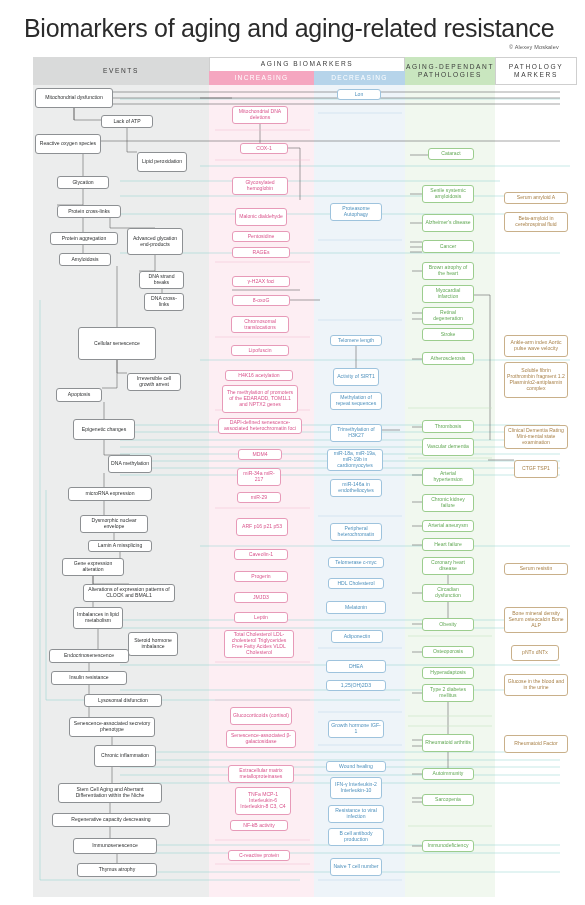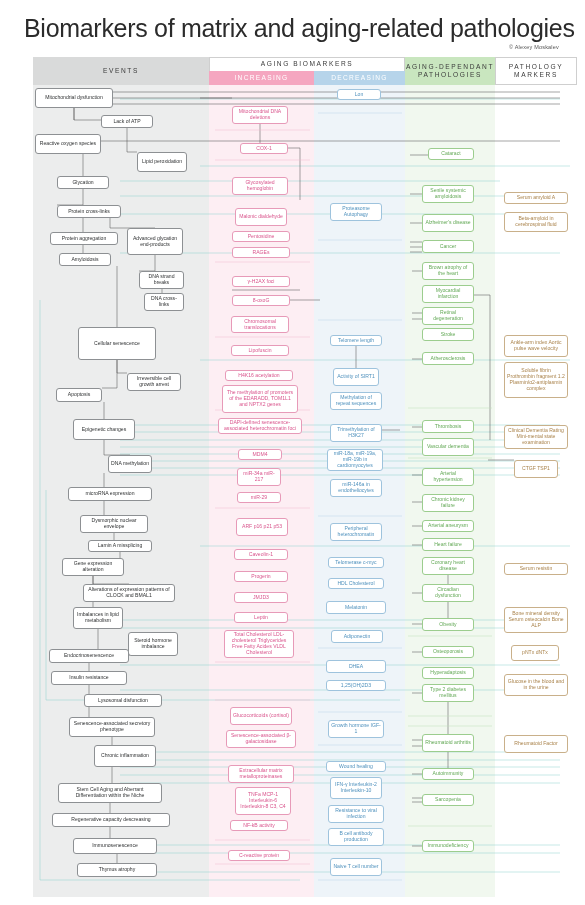--- a/index.html
+++ b/index.html
@@ -190,21 +190,21 @@
   <g class="w-green">
     <path d="M408 408 H492"></path>
       <path d="M408 458 H492"></path>
       <path d="M408 636 H492"></path>
     <path d="M408 716 H492"></path>
       <path d="M408 726 H492"></path>
       <path d="M408 826 H492"></path>
   </g>
 </svg>
 
-<div id="title">Biomarkers of matrix and aging-related pathologies</div>
+<div id="title">Biomarkers of aging and aging-related resistance</div>
 <div id="copyright">© Alexey Moskalev</div>
 
 <div class="hdr" id="hdr-events">EVENTS</div>
 <div class="hdr" id="hdr-aging-wrap">AGING BIOMARKERS</div>
 <div class="hdr" id="hdr-incr">INCREASING</div>
 <div class="hdr" id="hdr-decr">DECREASING</div>
 <div class="hdr" id="hdr-path">AGING-DEPENDANT PATHOLOGIES</div>
 <div class="hdr" id="hdr-mark">PATHOLOGY MARKERS</div>
 
 <div id="layer-events">

